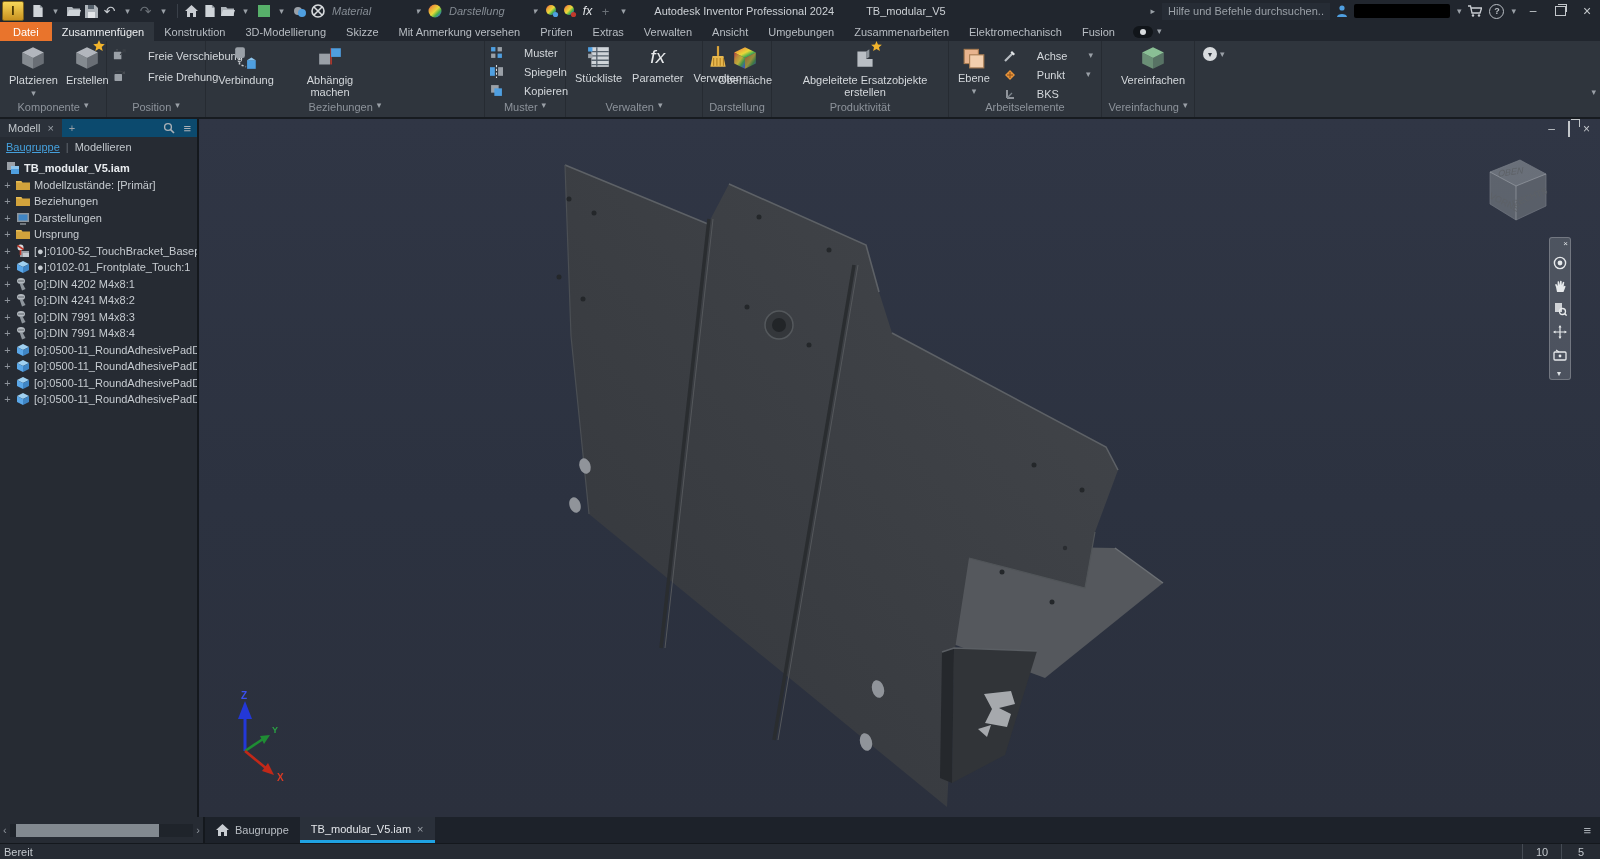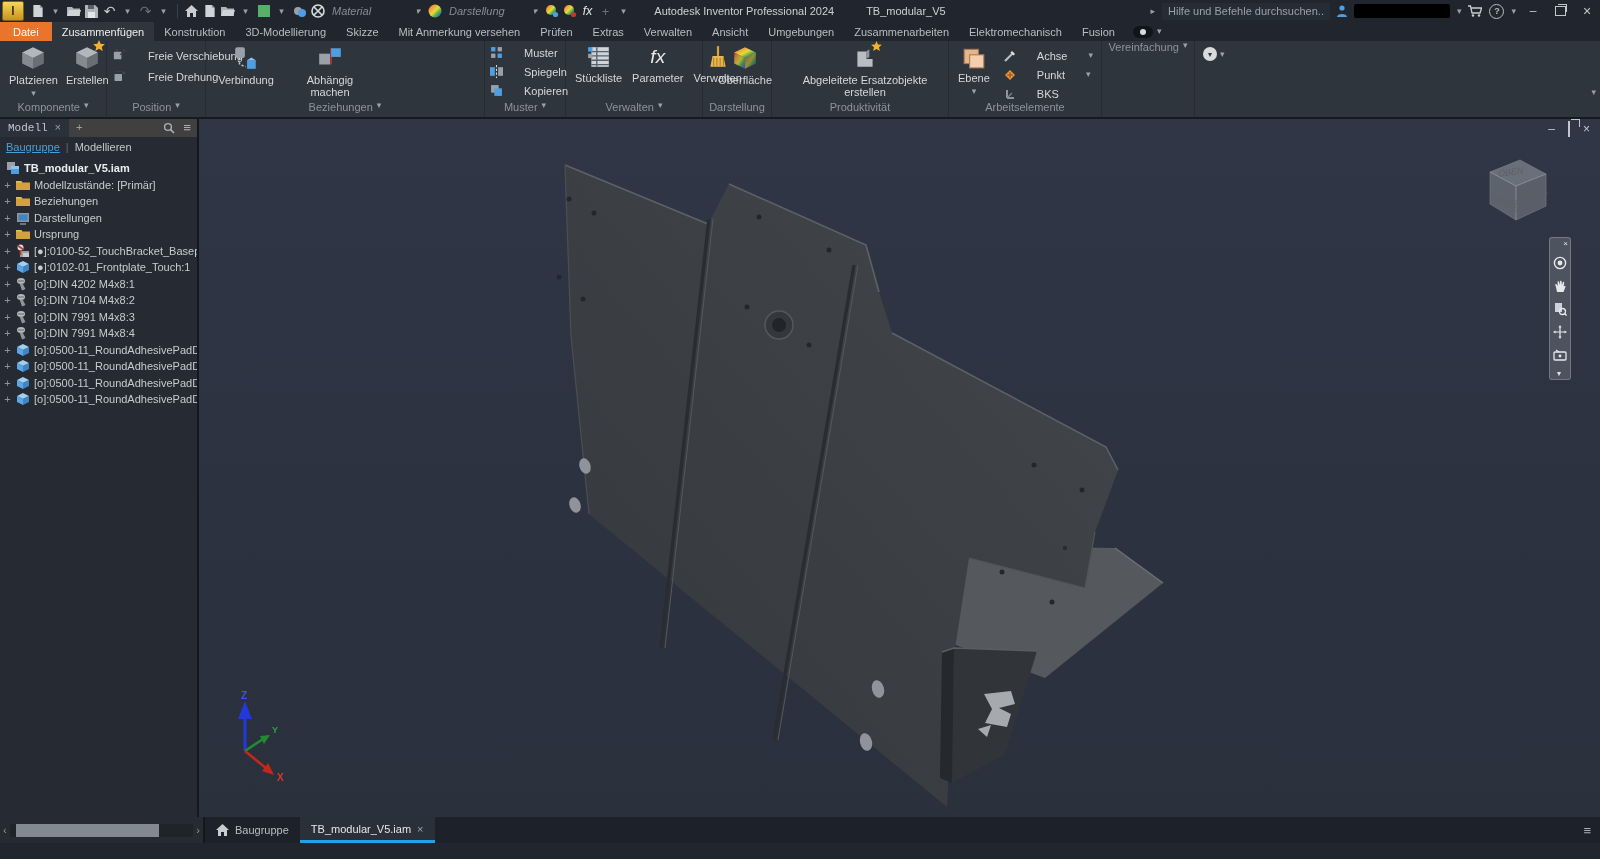--- a/index.html
+++ b/index.html
@@ -43,21 +43,21 @@
   .bigbtn{display:flex;flex-direction:column;align-items:center;gap:3px;color:#d4d8dc;font-size:11px;text-align:center;padding:1px 4px;}
   .bigbtn .lbl{line-height:12px;}
   .smallcol{display:flex;flex-direction:column;gap:4px;padding:3px 4px 0;}
   .smallbtn{display:flex;align-items:center;gap:21px;height:15px;font-size:11px;color:#d4d8dc;white-space:nowrap;}
   .smallbtn.disabled{color:#62686f;}
   .ovfl{display:flex;align-items:center;gap:3px;padding:6px 8px;align-self:flex-start;}
   .ovfl .circ{width:14px;height:14px;border-radius:50%;background:#d8dbde;color:#2f353d;display:flex;align-items:center;justify-content:center;font-size:8px;}
   
   .browser{position:absolute;left:0;top:119px;width:197px;bottom:42px;background:#262b33;border-right:2px solid #14181d;
     display:flex;flex-direction:column;font-size:11px;}
-  .bhead{height:18px;background:#404040;display:flex;align-items:stretch;color:#c2c7cc;font-family:Liberation Mono, monospace;}
+  .bhead{height:18px;background:#0c4a6e;display:flex;align-items:stretch;color:#c2c7cc;}
   .btab{display:flex;align-items:center;gap:7px;padding:0 8px;background:#2b313a;}
   .bplus{width:20px;display:flex;align-items:center;justify-content:center;color:#9aa0a7;}
   .bhr{margin-left:auto;display:flex;align-items:center;gap:8px;padding-right:6px;color:#aab0b6;}
   .bsub{height:19px;display:flex;align-items:center;gap:6px;padding:0 6px;color:#c2c7cc;}
   .linkblue{color:#45a0dc;text-decoration:underline;}
   .pipe{color:#646a72;}
   .tree{flex:1;padding-top:4px;overflow:hidden;}
   .trow{height:16.5px;display:flex;align-items:center;gap:4px;padding-left:3px;white-space:nowrap;color:#c6cbd0;overflow:hidden;}
   .trow .exp{width:9px;text-align:center;color:#8d939b;flex:none;font-size:11px;}
   .trow.root{font-weight:bold;color:#eaedf0;padding-left:6px;}
@@ -607,20 +607,28 @@
               <span>BKS</span>
           </div>
         </div>
       </div>
       <div class="plabel">
         <span>Arbeitselemente</span>
       </div>
     </div>
 
     <div class="panel" style="width:92px">
+      <div class="pbody" style="justify-content:center;width:100%">
+        <div class="bigbtn">
+          <svg width="26" height="26" style="color:#8fc79a">
+              <use href="#cube"></use>
+            </svg>
+          <span class="lbl">Vereinfachen</span>
+        </div>
+      </div>
       <div class="plabel">
         <span>Vereinfachung</span>
           <span class="caret">▾</span>
       </div>
     </div>
 
     <div class="ovfl">
       <span class="circ">▾</span>
       <span class="caret">▾</span>
     </div>
@@ -701,21 +709,21 @@
         <svg class="tico" width="14" height="14">
             <use href="#i-screw"></use>
           </svg>
           <span>[o]:DIN 4202 M4x8:1</span>
       </div>
       <div class="trow">
         <span class="exp">+</span>
         <svg class="tico" width="14" height="14">
             <use href="#i-screw"></use>
           </svg>
-          <span>[o]:DIN 7104 M4x8:2</span>
+          <span>[o]:DIN 4241 M4x8:2</span>
       </div>
       <div class="trow">
         <span class="exp">+</span>
         <svg class="tico" width="14" height="14">
             <use href="#i-screw"></use>
           </svg>
           <span>[o]:DIN 7991 M4x8:3</span>
       </div>
       <div class="trow">
         <span class="exp">+</span>
@@ -876,14 +884,21 @@
         </svg>
       <span>Baugruppe</span>
     </div>
     <div class="dtab active">
       <span>TB_modular_V5.iam</span>
       <span class="dtclose">×</span>
     </div>
     <div class="dham">≡</div>
   </div>
 
+  <div class="statusbar">
+    <span class="stleft">Bereit</span>
+    <div class="stcells">
+      <span class="stcell">10</span>
+      <span class="stcell">5</span>
+    </div>
+  </div>
 
 </div>
 
 </body></html>

